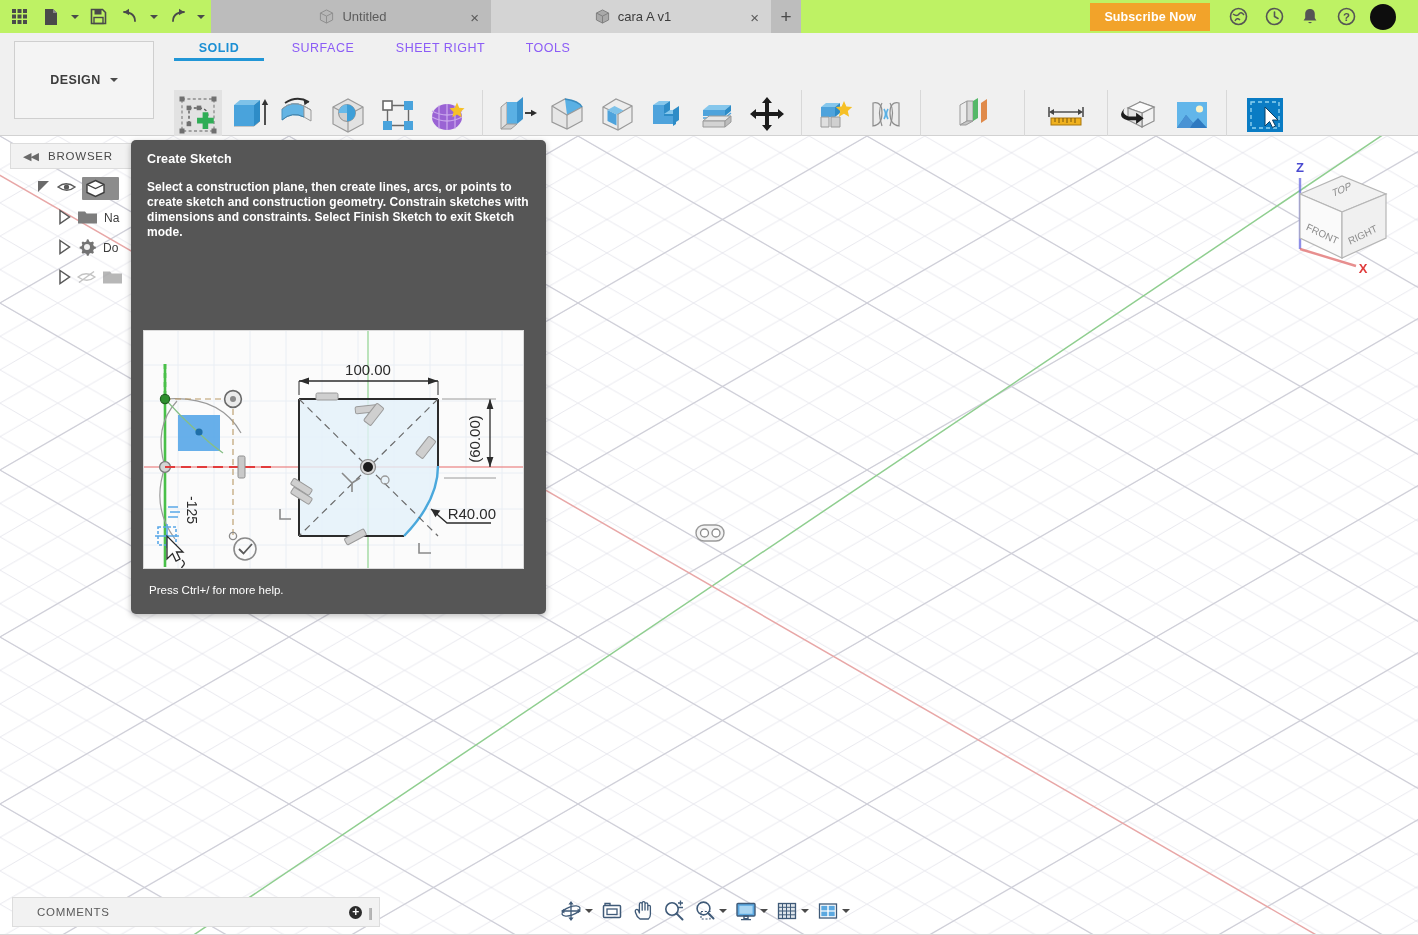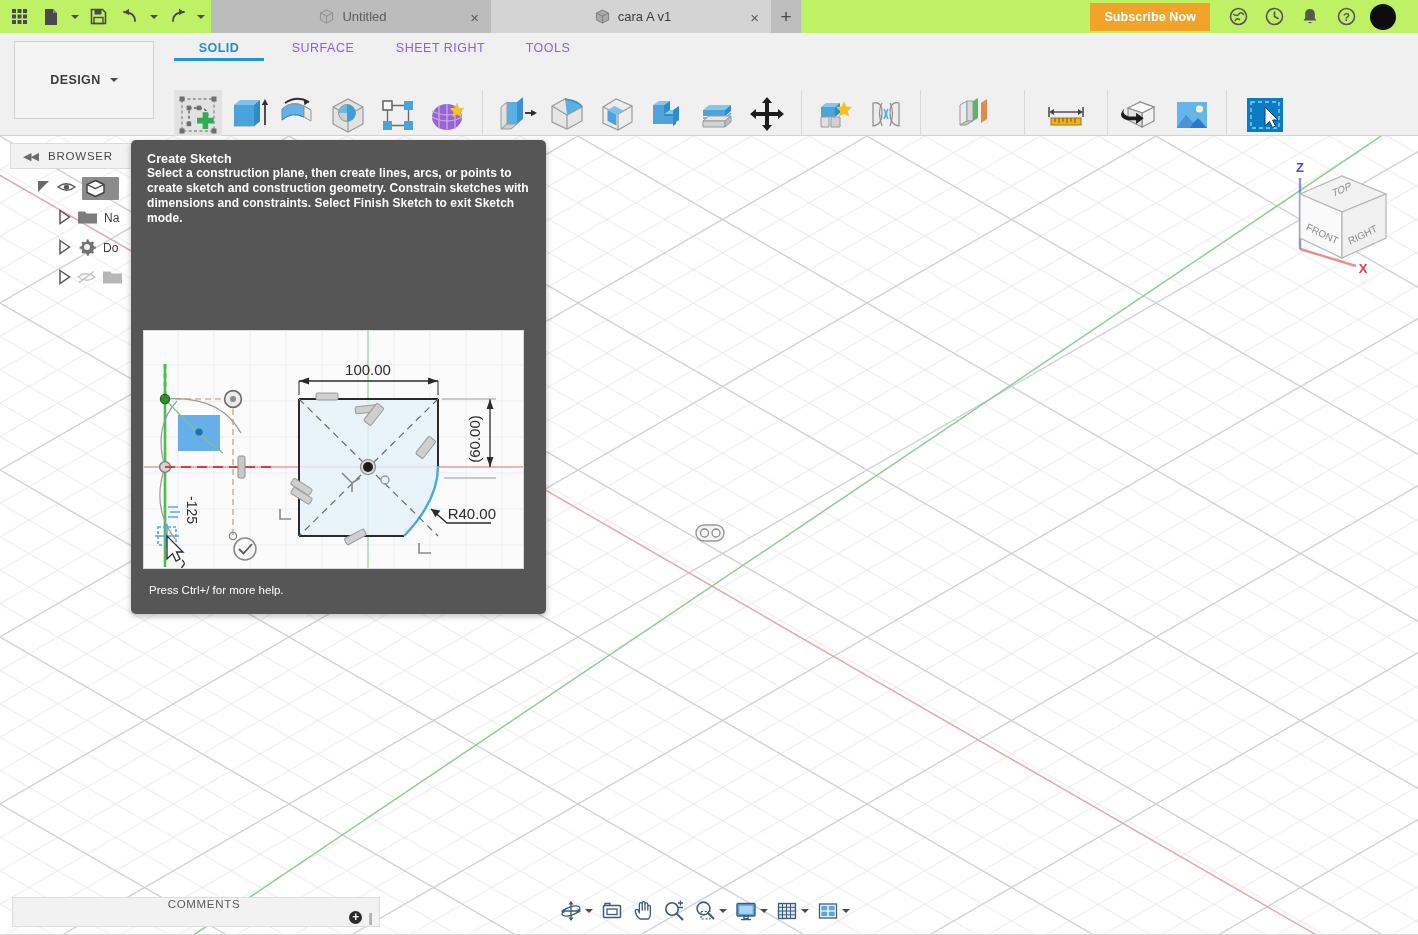--- a/index.html
+++ b/index.html
@@ -117,40 +117,39 @@
   .trow.sel .tnode { background:#8c8c8c; }
   .tnode { display:flex; align-items:center; gap:7px; padding:2px 6px 2px 3px; border-radius:1px;}
   .tlabel { font-size:12px; color:#3c3c3c; white-space:nowrap; }
 
   
   .tooltip {
     position:absolute; left:131px; top:140px; width:415px; height:474px;
     background:#565656; border-radius:5px; box-shadow:0 2px 6px rgba(0,0,0,.28);
     color:#fff; padding:12px 16px 0 16px; z-index:40;
   }
-  .tt-title { font-size:12.5px; font-weight:bold; letter-spacing:.1px;}
+  .tt-title { font-size:12.5px; font-weight:bold; margin-bottom:14px; letter-spacing:.1px;}
   .tt-p { font-size:12px; line-height:15px; font-weight:bold; letter-spacing:.05px; }
   .tt-p + .tt-p { margin-top:15px; }
   .tt-img {
     position:absolute; left:12px; top:190px; width:381px; height:239px;
     background:#fafafa; border:1px solid #dadada; overflow:hidden;
   }
   .tt-foot {
     position:absolute; left:18px; bottom:18px; font-size:11.5px; font-weight:normal;
   }
 
   
   .viewcube { position:absolute; right:12px; top:18px; width:128px; height:124px; }
 
   
   .comments {
     position:absolute; left:12px; bottom:8px; width:368px; height:30px;
     background:#f2f2f2; border:1px solid #dddddd; display:flex; align-items:center;
     padding:0 8px 0 24px;
-    flex-direction:column;
   }
   .comments-lbl { font-size:11.5px; letter-spacing:.7px; color:#5a5a5a; }
   .comments-add { margin-left:auto; display:flex; align-items:center; gap:6px; }
   .plusdot {
     width:13px;height:13px;border-radius:50%;background:#2b2b2b;color:#fff;
     font-size:12px; line-height:12px; text-align:center; font-weight:bold;
   }
   .grip { color:#9a9a9a; font-size:13px; letter-spacing:-2px;}
   .navbar {
     position:absolute; left:556px; bottom:9px; height:30px;

